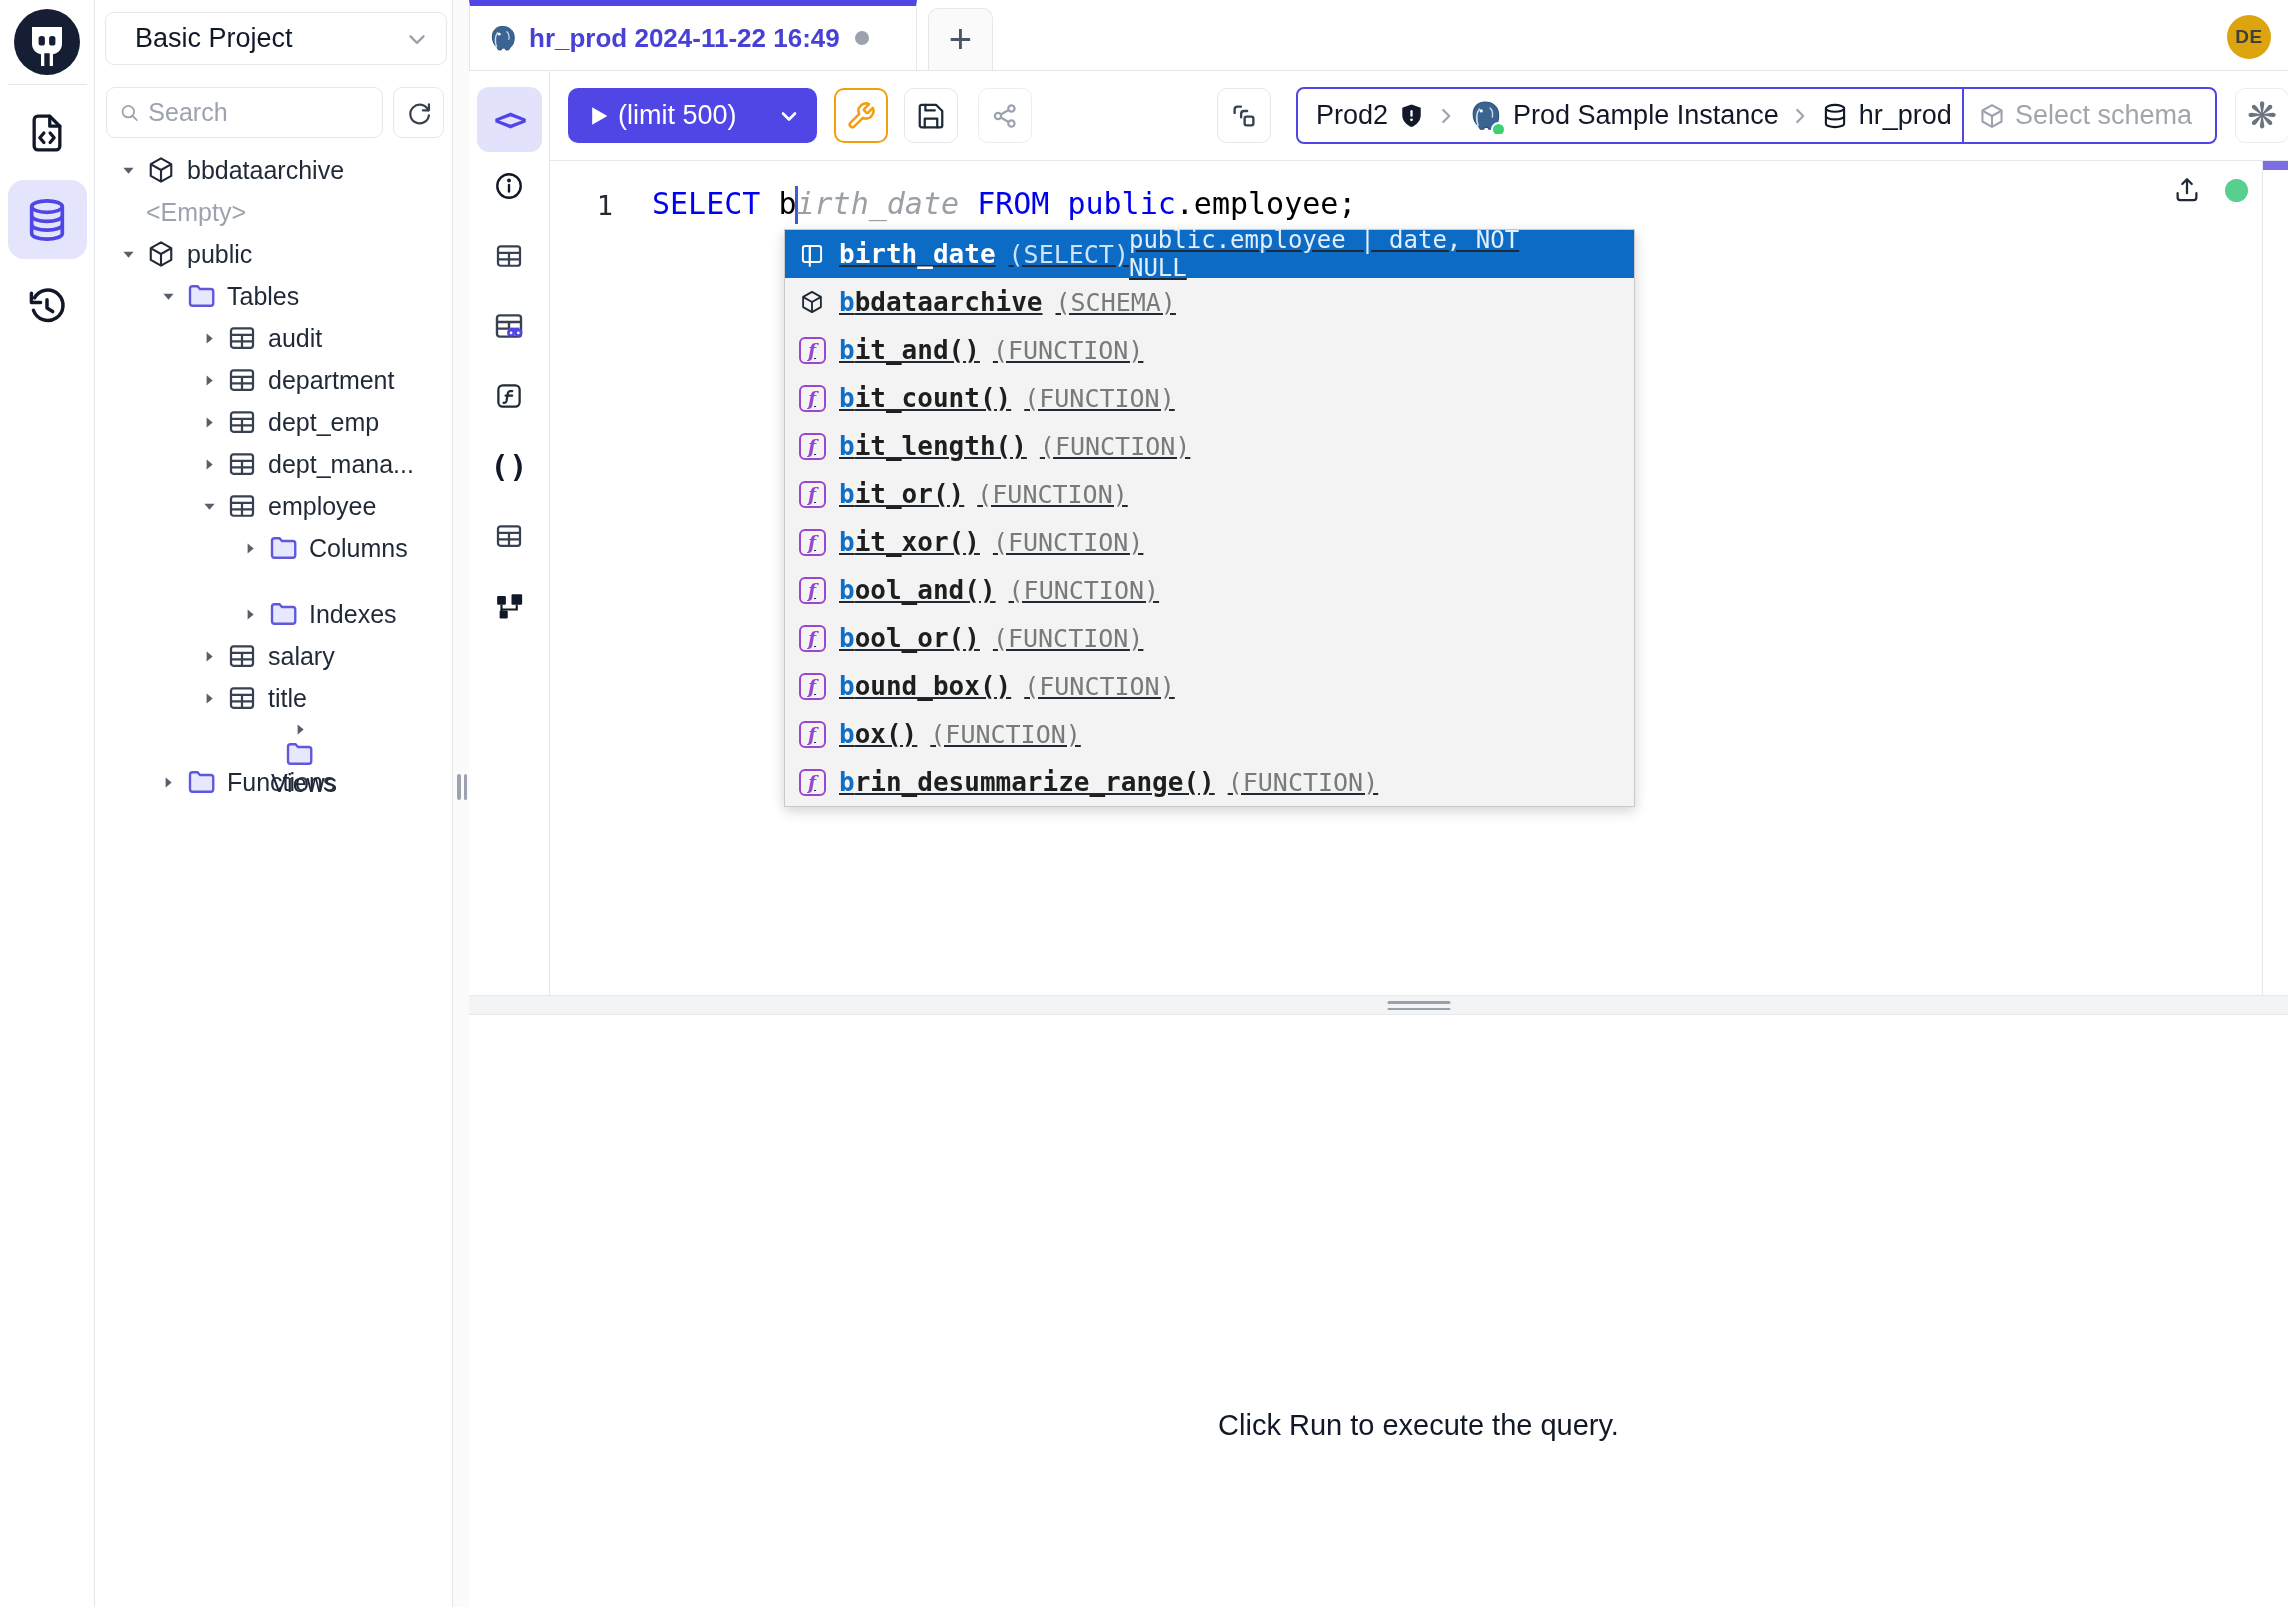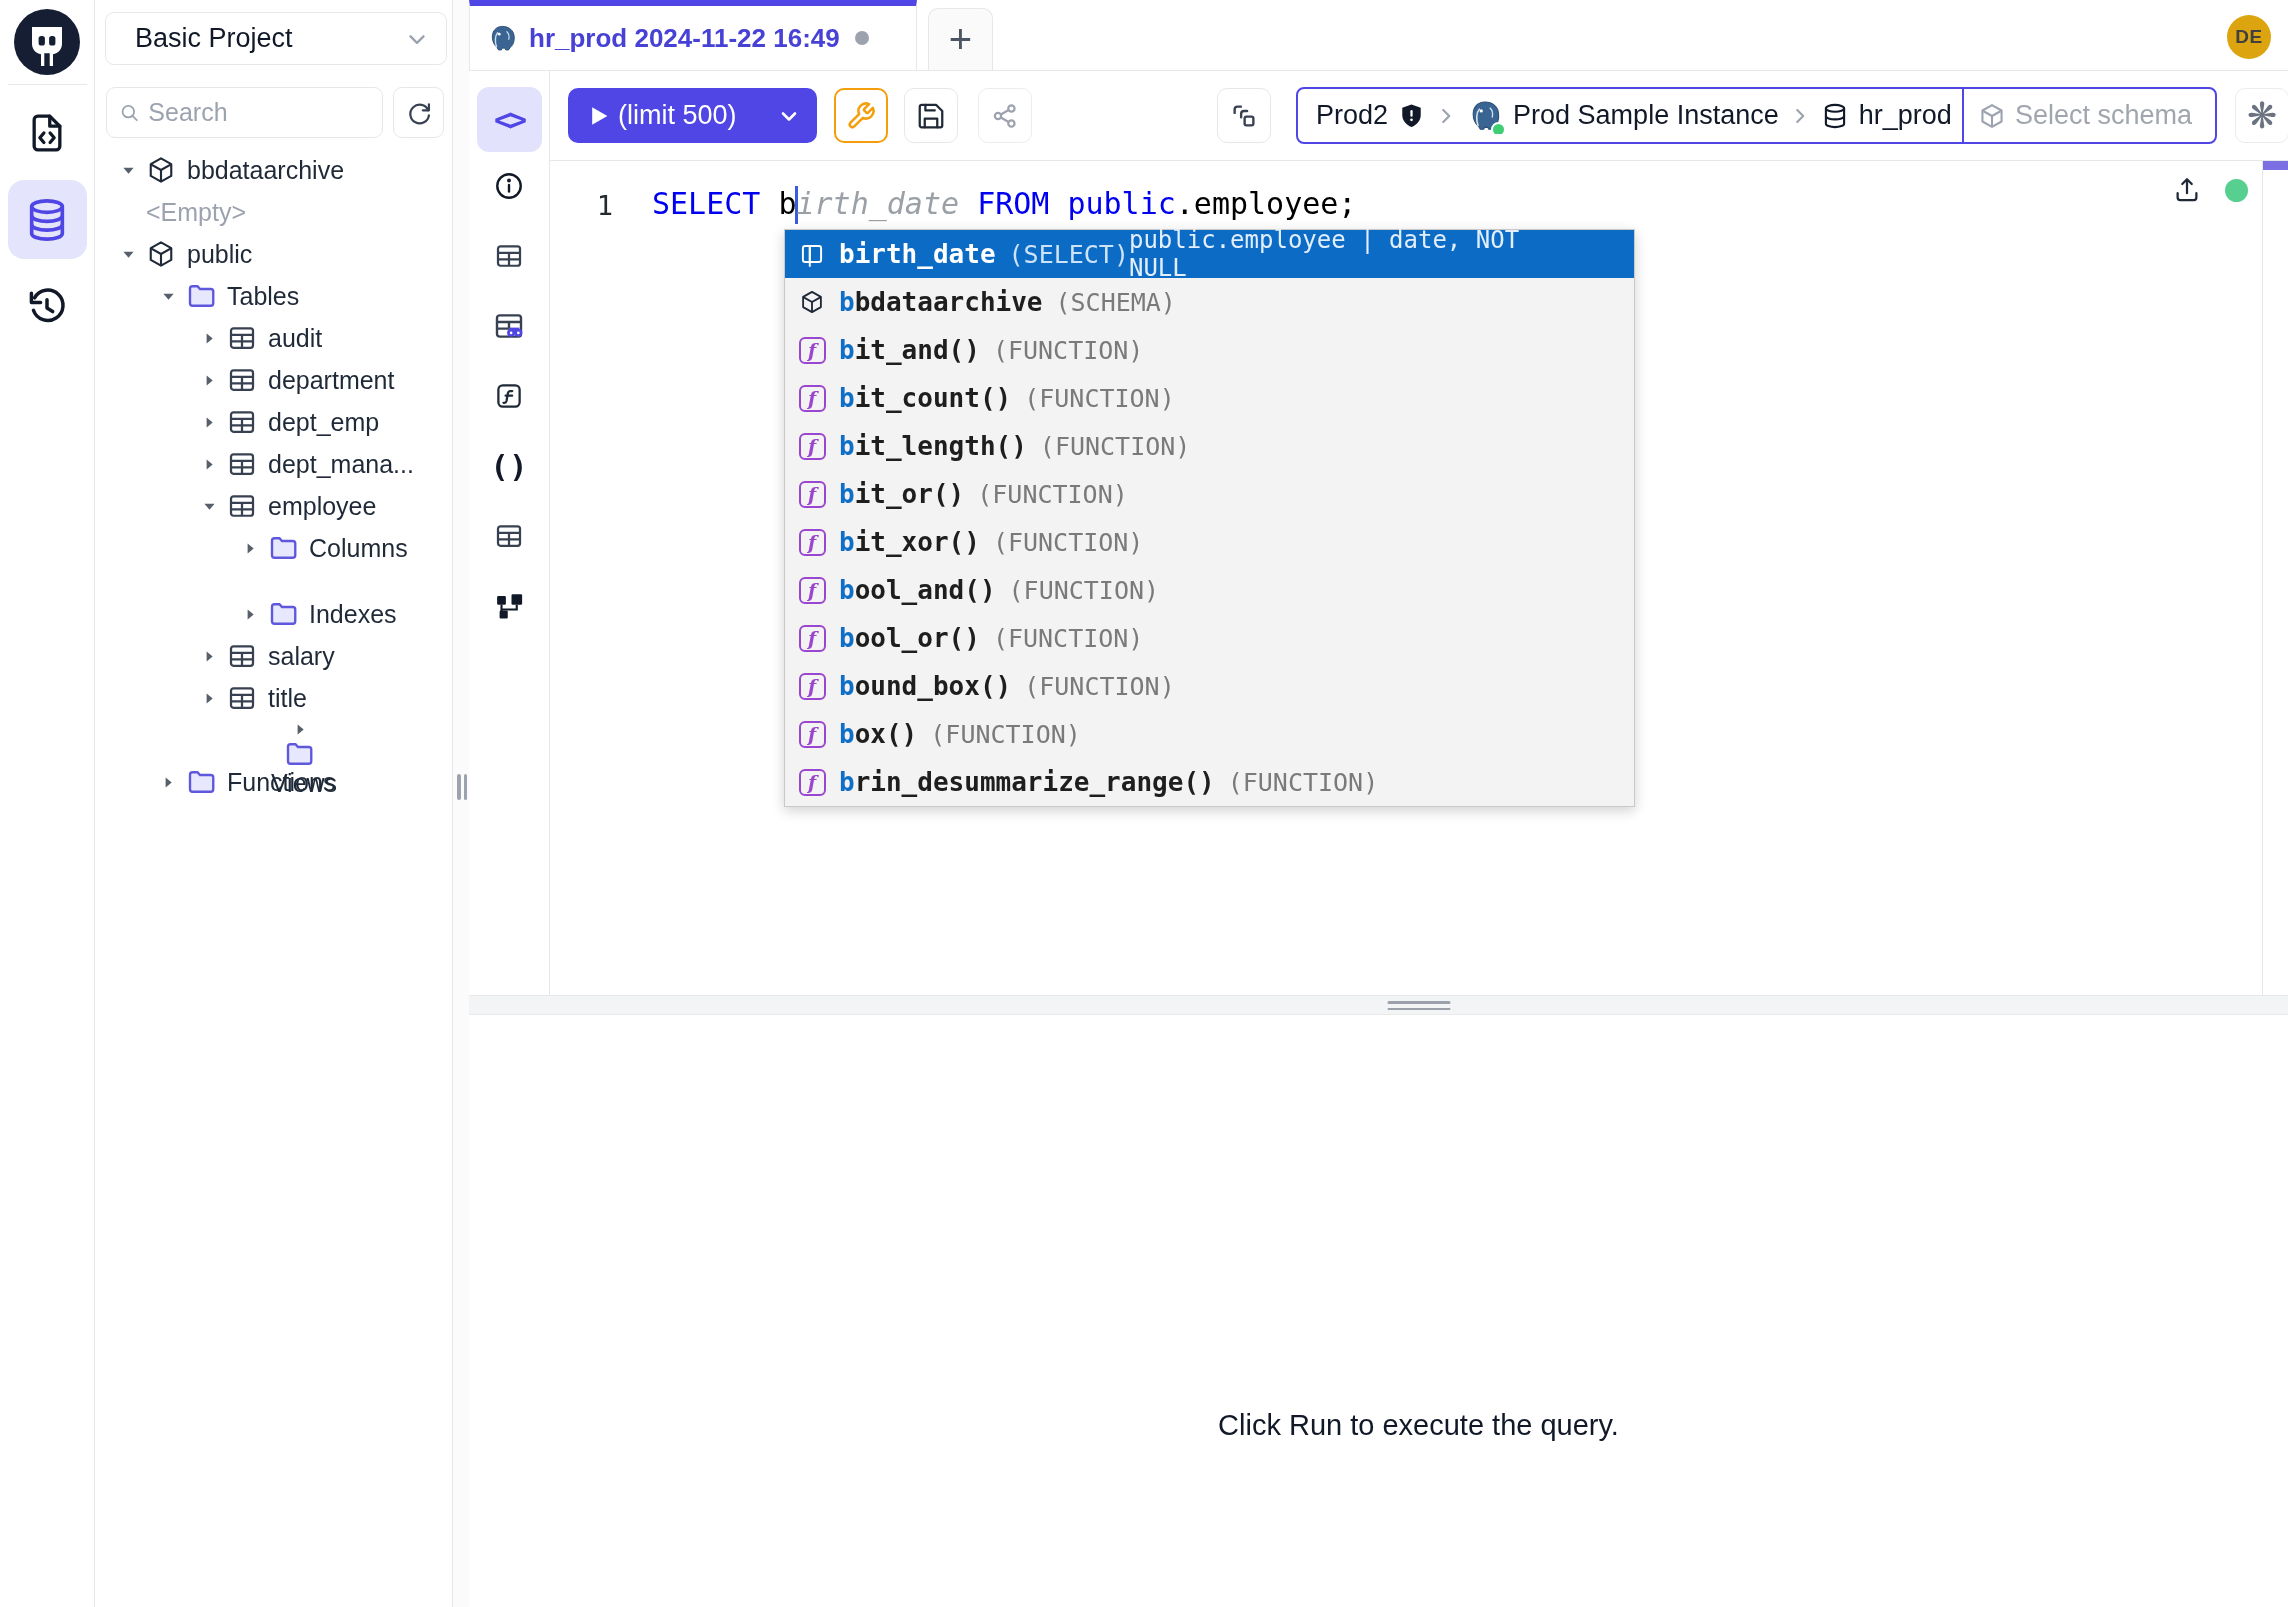--- a/index.html
+++ b/index.html
@@ -117,21 +117,21 @@
   .code .ghost { color:#9aa0a6; font-style:italic; }
   .cursor { display:inline-block; width:3px; height:38px; background:#3b5bdb;
             vertical-align:middle; margin:0 -1.5px; }
   .editor-actions { position:absolute; top:14px; right:41px; display:flex; align-items:center; gap:23px; }
   .status-dot { width:23px; height:23px; border-radius:50%; background:#57d08f; }
   .ruler { position:absolute; right:0; top:0; bottom:0; width:27px; border-left:1px solid #e5e7eb; background:#fff; }
   .ruler-mark { position:absolute; top:0; left:0; right:0; height:9px; background:#7b6fe3; }
 
   
   .ac { position:absolute; left:315px; top:68px; width:851px; background:#f3f3f3;
-        border:1px solid #c9c9c9; box-shadow:0 4px 12px rgba(0,0,0,.18); z-index:10; }
+        border:1px solid #c9c9c9; box-shadow:0 4px 12px rgba(0,0,0,.18); z-index:10;text-decoration:underline; }
   .ac-row { height:48px; display:flex; align-items:center; padding:0 12px;
             font-family:"DejaVu Sans Mono",monospace; font-size:26px; color:#1e1e1e; cursor:pointer; }
   .ac-row.selected { background:#0c6cc5; color:#fff; }
   .ac-icon { width:30px; height:30px; margin-right:12px; flex:none;
              display:flex; align-items:center; justify-content:center; }
   .ac-label { font-weight:bold; white-space:pre; }
   .ac-match { color:#0f6ec7; font-weight:bold; }
   .ac-kind { color:#7a7a7a; margin-left:13px; font-size:25px; }
   .ac-row.selected .ac-kind { color:#cfe3f8; }
   .ac-detail { margin-left:auto; margin-right:89px; font-size:24px; color:#e2eefb; }

